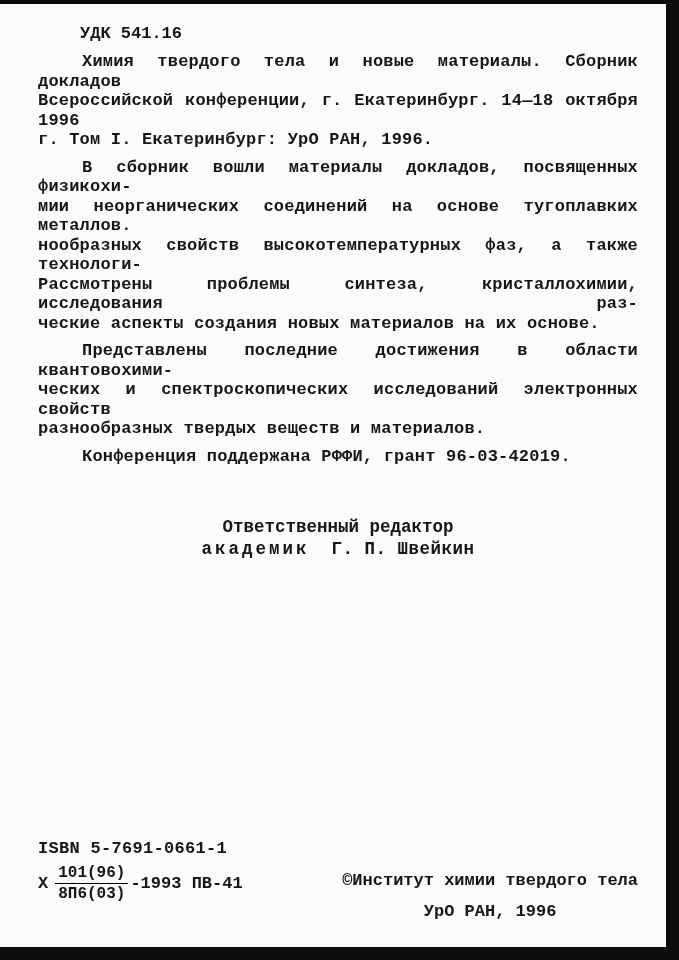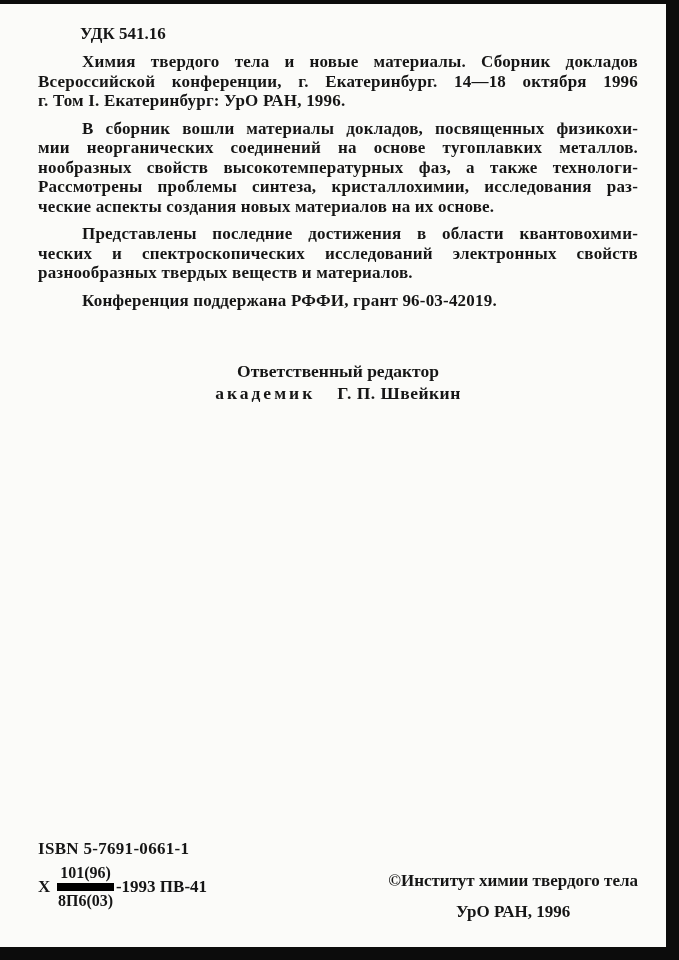--- a/index.html
+++ b/index.html
@@ -3,21 +3,21 @@
 <meta charset="utf-8">
 <style>
   * { margin:0; padding:0; box-sizing:border-box; }
   html, body { background:#e9e9e9; }
   .page {
     position:relative;
     width:679px; height:960px;
     margin:0 auto;
     background:#fbfbf9;
     color:#161616;
-    font-family:Liberation Serif, serif;
+    font-family:Liberation Mono, monospace;
     font-weight:bold;
     overflow:hidden;
   }
   .edge { position:absolute; background:#0c0c0c; }
   .edge-top    { top:0; left:0; width:100%; height:4px; }
   .edge-right  { top:0; right:0; width:13px; height:100%; }
   .edge-bottom { bottom:0; left:0; width:100%; height:13px; }
 
   .content { position:absolute; top:24px; left:38px; width:600px; }
 
@@ -38,21 +38,21 @@
   .editor .title { letter-spacing:3px; margin-right:22px; }
   .editor .name  { letter-spacing:0.5px; }
 
   .bottom { position:absolute; left:38px; top:838px; width:600px; font-size:17px; }
   .isbn { line-height:21px; letter-spacing:0.3px; }
 
   .catalog-row { display:flex; justify-content:space-between; align-items:flex-start; margin-top:5px; }
   .catalog { display:flex; align-items:center; }
   .catalog .prefix { margin-right:7px; }
   .frac { display:inline-flex; flex-direction:column; align-items:center; font-size:16px; line-height:18px; margin-right:2px; }
-  .frac .num { border-bottom:8px solid #000000; padding:0 3px 1px; }
+  .frac .num { border-bottom:1px solid #000000; padding:0 3px 1px; }
   .frac .den { padding-top:1px; }
 
   .copyright { text-align:center; padding-top:6px; line-height:21px; }
   .copyright .l2 { margin-top:10px; }
 </style>
 </head>
 <body>
 
 <div class="page">
   <div class="edge edge-top"></div>

